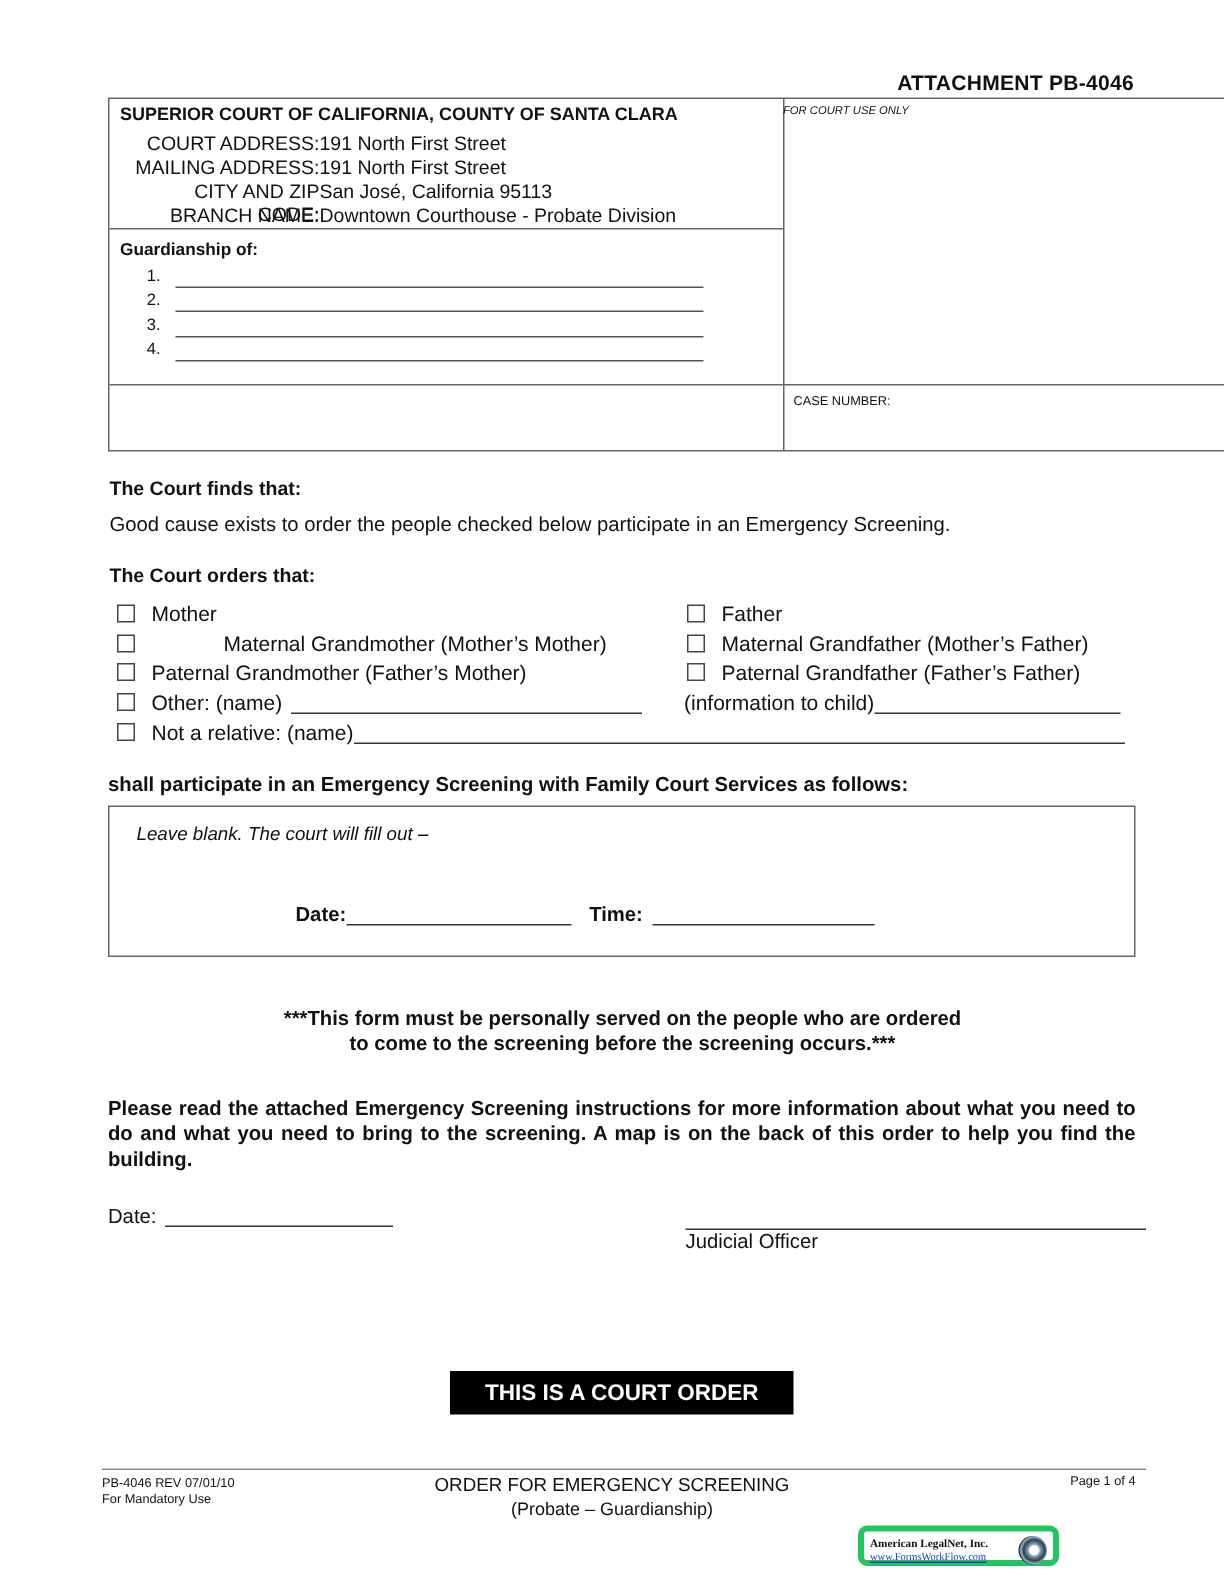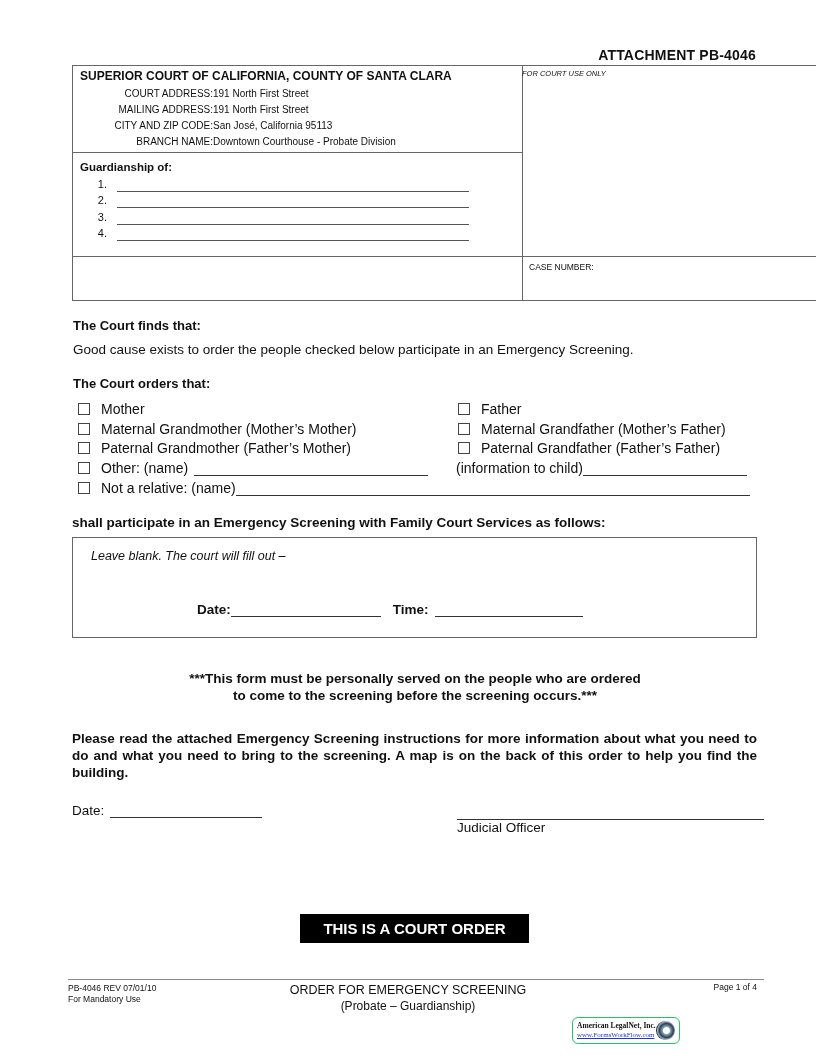--- a/index.html
+++ b/index.html
@@ -4,21 +4,21 @@
 <style>
   html, body { margin: 0; padding: 0; background: #ffffff; }
   body { width: 816px; height: 1056px; position: relative; font-family: "Liberation Sans", sans-serif; color: #111; overflow: hidden; }
   .abs { position: absolute; }
   .attach { right: 60px; top: 47px; font-weight: bold; font-size: 14px; letter-spacing: 0.2px; }
   .hdr { left: 72px; top: 65px; width: 768px; height: 236px; border: 1px solid #666; box-sizing: border-box; }
   .vline { position: absolute; left: 449px; top: 0; bottom: 0; border-left: 1px solid #666; }
   .hline1 { position: absolute; left: 0; width: 449px; top: 86px; border-top: 1px solid #666; }
   .hline2 { position: absolute; left: 0; right: 0; top: 190px; border-top: 1px solid #666; }
   .court-title { position: absolute; left: 7px; top: 3px; font-weight: bold; font-size: 12px; }
-  .addr-row { position: absolute; left: 0; font-size: 10px; height: 12px; }
+  .addr-row { position: absolute; left: 0; font-size: 13px; height: 12px; }
   .addr-label { position: absolute; right: 0; width: 128px; text-align: right; }
   .addr-val { position: absolute; left: 140px; white-space: nowrap; }
   .for-court { position: absolute; left: 522px; top: 69px; font-size: 7.5px; font-style: italic; }
   .guard-title { position: absolute; left: 7px; top: 95px; font-size: 11.5px; font-weight: bold; }
   .guard-line { position: absolute; left: 16px; font-size: 11px; width: 380px; }
   .guard-num { position: absolute; left: 0; width: 18px; text-align: right; }
   .guard-blank { position: absolute; left: 28px; width: 352px; top: 13px; border-top: 1px solid #555; }
   .doc-title { position: absolute; left: 0; width: 449px; top: 205px; text-align: center; font-size: 12.5px; font-weight: bold; letter-spacing: 0.3px; }
   .case-label { position: absolute; left: 456px; top: 196px; font-size: 8.5px; }
   .sec-head { font-size: 13px; font-weight: bold; left: 73px; }
@@ -26,21 +26,21 @@
   .cb-row { font-size: 14px; display: flex; align-items: center; white-space: nowrap; }
   .cb { width: 12px; height: 12px; border: 1px solid #444; box-sizing: border-box; display: inline-block; margin-right: 11px; flex: none; }
   .uline { display: inline-block; border-bottom: 1px solid #333; height: 14px; }
   .participate { left: 72px; top: 515px; font-size: 13.5px; font-weight: bold; }
   .sched-box { left: 72px; top: 537px; width: 685px; height: 101px; border: 1px solid #666; box-sizing: border-box; }
   .notice { left: 0; width: 830px; text-align: center; font-size: 13.5px; font-weight: bold; line-height: 17px; }
   .instr { left: 72px; width: 685px; top: 720px; font-size: 13.5px; font-weight: bold; text-align: justify; line-height: 17px; margin-top: 10px; }
   .court-order { left: 300px; top: 914px; width: 229px; height: 29px; background: #000; color: #fff; font-weight: bold; font-size: 15px; text-align: center; line-height: 29px; }
   .footer-line { left: 68px; width: 696px; top: 979px; border-top: 1px solid #888; }
   .foot-small { font-size: 8.5px; line-height: 11px; }
-  .logo { left: 572px; top: 1017px; width: 108px; height: 27px; border: 1px solid #22c55e; border-radius: 6px; box-sizing: border-box; background: #fff; }
+  .logo { left: 572px; top: 1017px; width: 134px; height: 27px; border: 4px solid #22c55e; border-radius: 6px; box-sizing: border-box; background: #fff; }
 </style>
 </head>
 <body>
 
 <div class="abs attach">ATTACHMENT PB-4046</div>
 
 <div class="abs hdr">
   <div class="vline"></div>
   <div class="hline1"></div>
   <div class="hline2"></div>
@@ -88,21 +88,21 @@
 
 <div class="abs sec-head" style="top:318px;">The Court finds that:</div>
 <div class="abs body-text" style="top:342px;">Good cause exists to order the people checked below participate in an Emergency Screening.</div>
 
 <div class="abs sec-head" style="top:376px;">The Court orders that:</div>
 
 <div class="abs cb-row" style="left:78px;top:401px;">
   <span class="cb"></span>
   <span>Mother</span>
 </div>
-<div class="abs cb-row" style="left:78px;top:421px;">
+<div class="abs cb-row" style="left:78px;top:421px;gap:48px;">
   <span class="cb"></span>
   <span>Maternal Grandmother (Mother’s Mother)</span>
 </div>
 <div class="abs cb-row" style="left:78px;top:440px;">
   <span class="cb"></span>
   <span>Paternal Grandmother (Father’s Mother)</span>
 </div>
 <div class="abs cb-row" style="left:78px;top:460px;">
   <span class="cb"></span>
   <span>Other: (name)</span>

